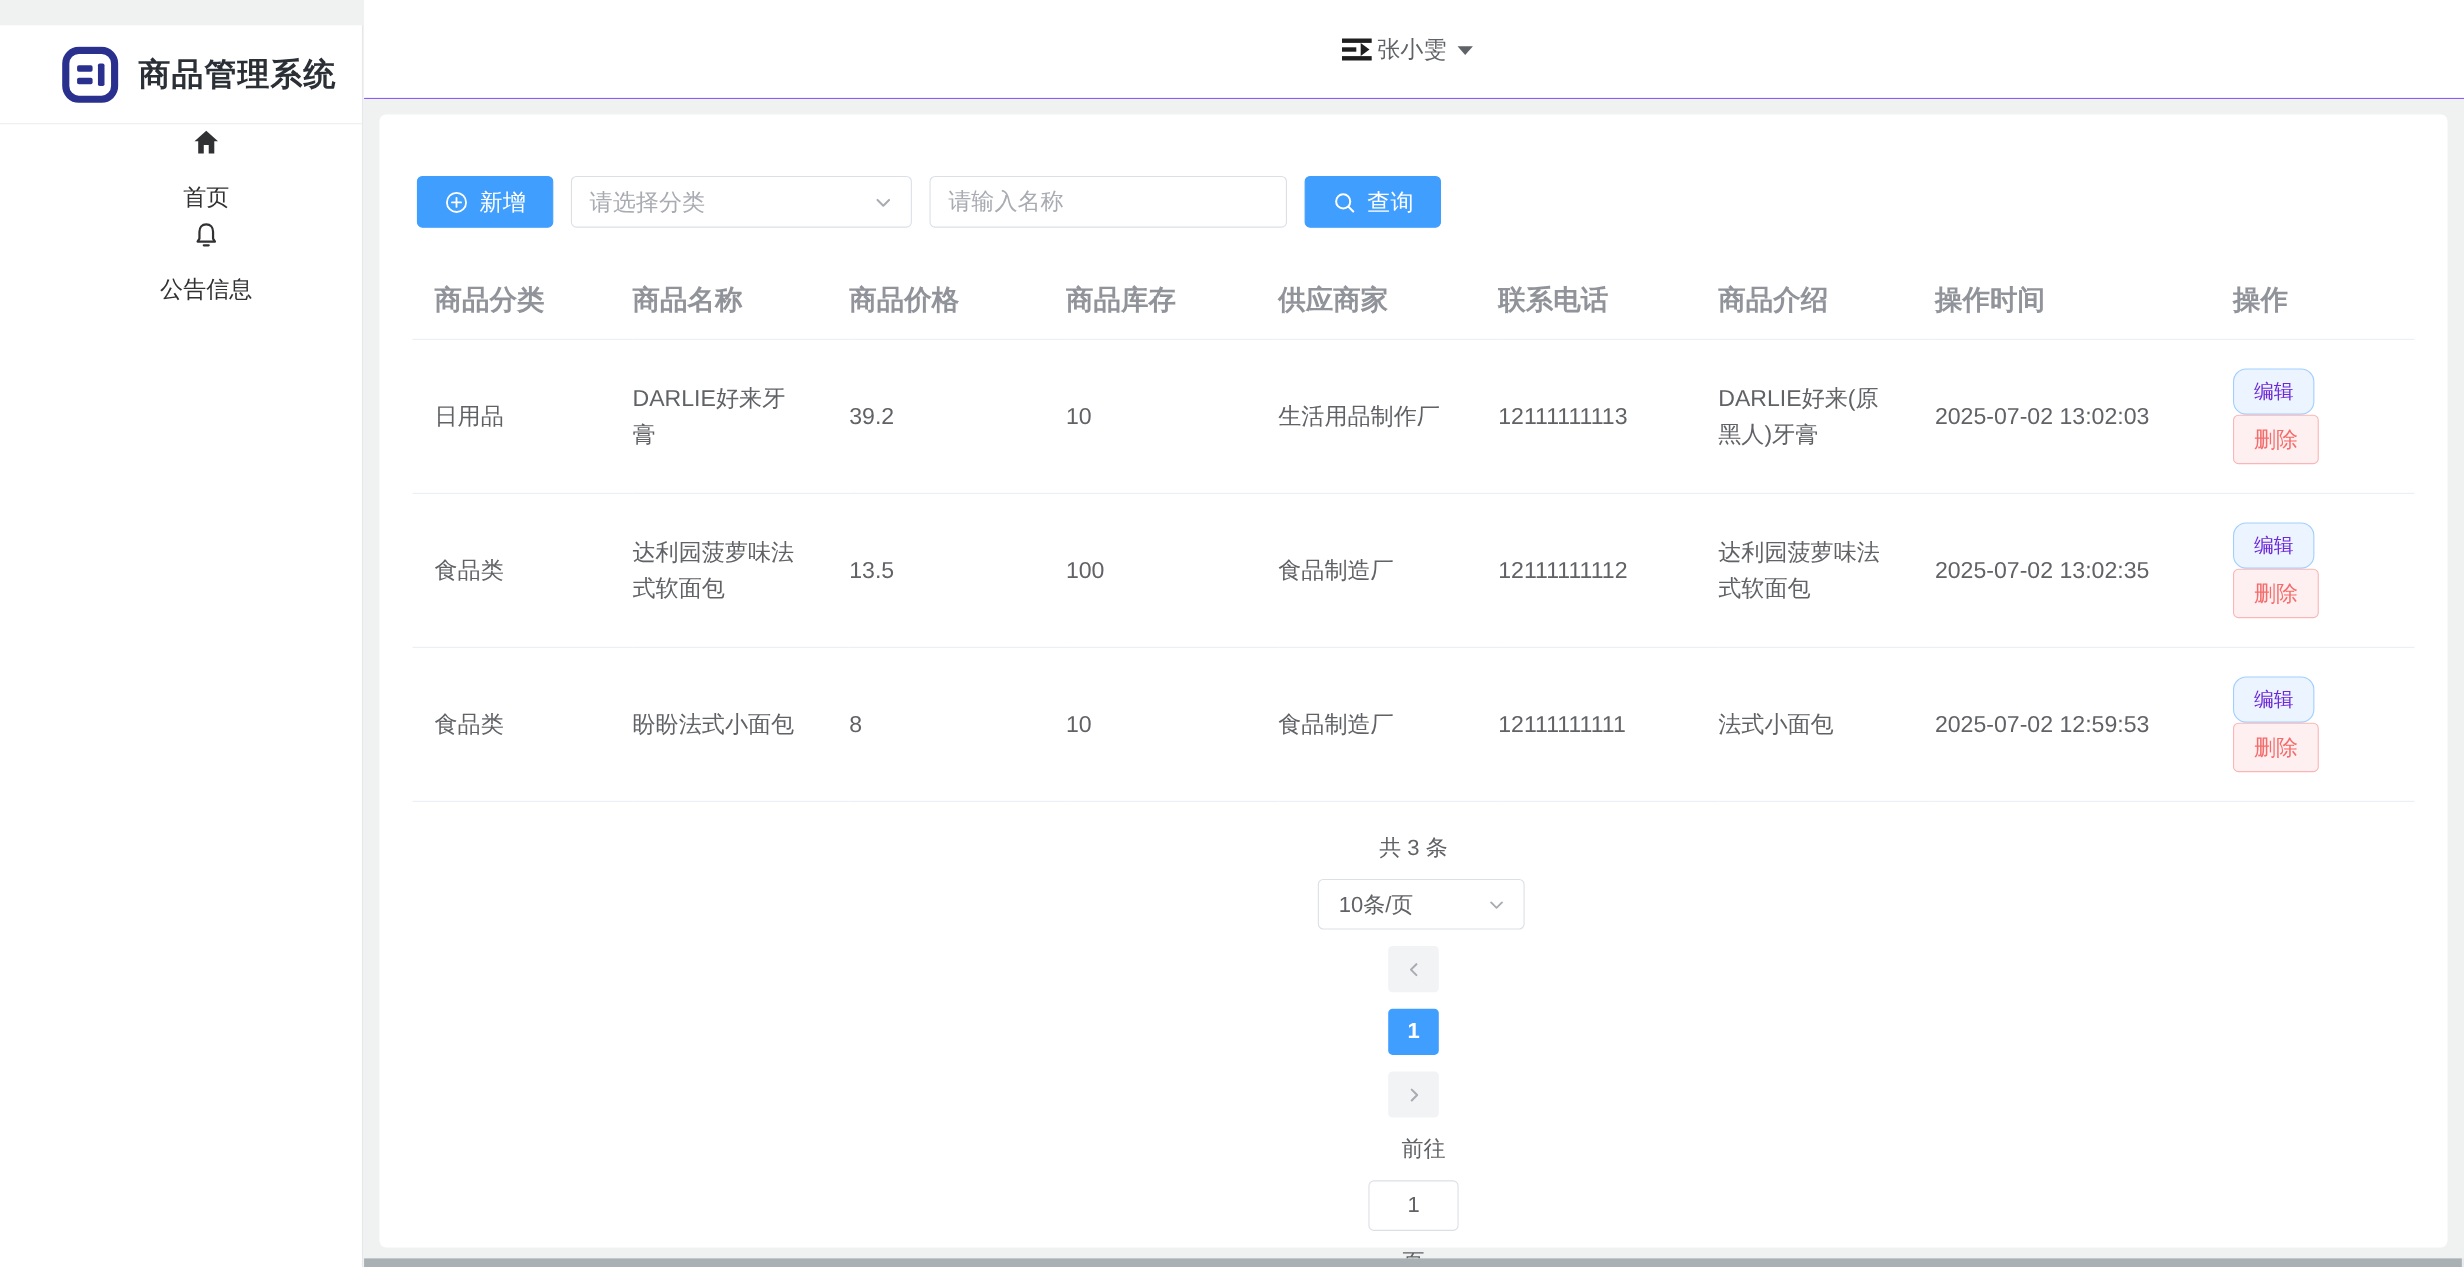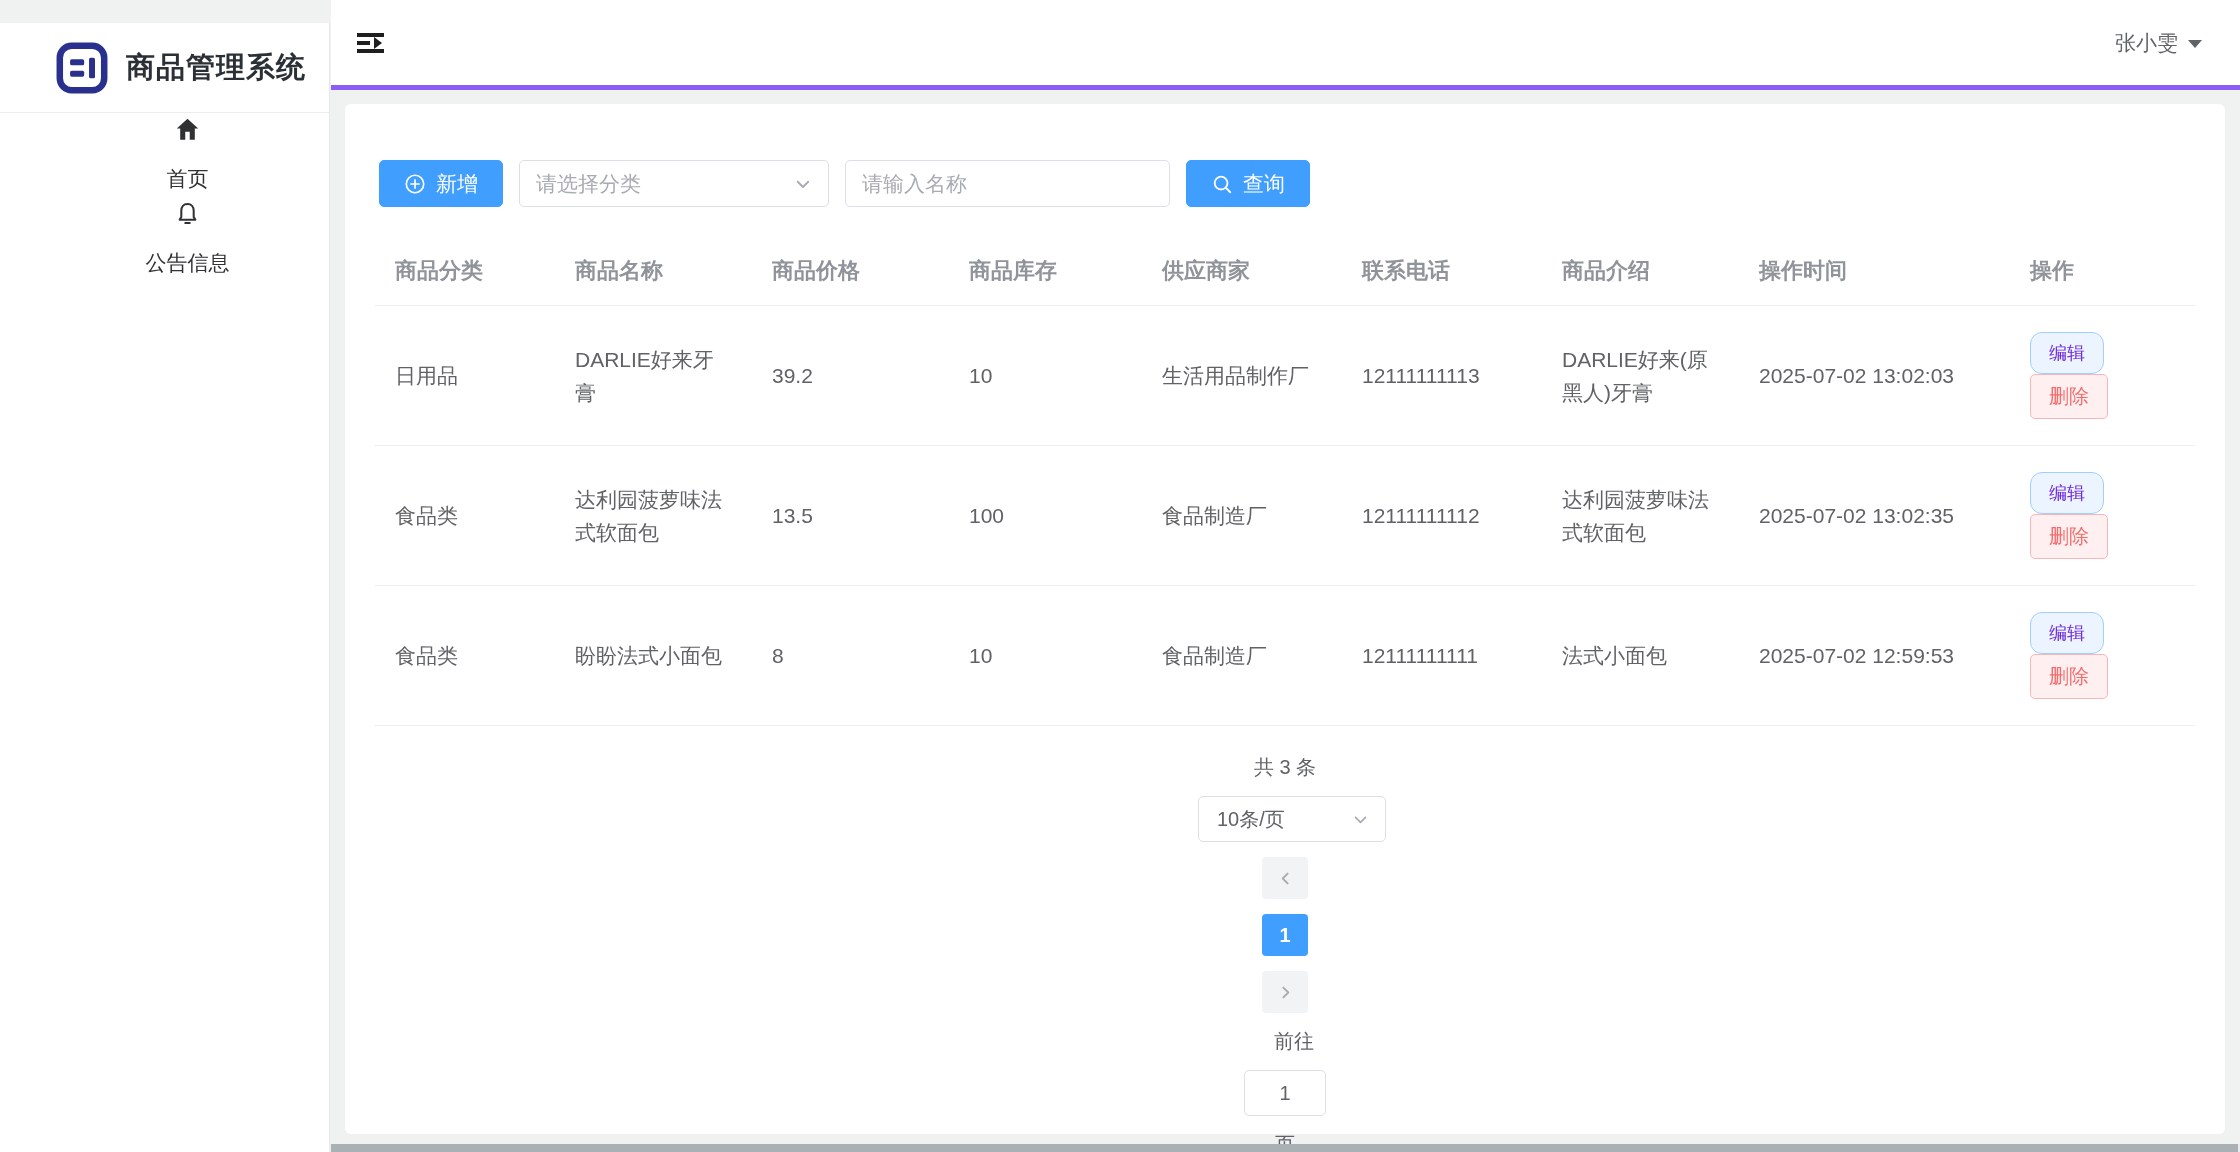--- a/index.html
+++ b/index.html
@@ -26,22 +26,22 @@
   .menu-item {
     height:84px; display:flex; align-items:center; gap:22px;
     padding-left:46px; font-size:21px; color:#303133; cursor:pointer;flex-direction:column;
   }
   .menu-item.active { background:#e9f3fd; color:#409eff; }
   .menu-icon { width:28px; height:28px; display:flex; align-items:center; justify-content:center; }
 
   
   .header {
     position:absolute; left:331px; top:0; right:0; height:90px;
-    background:#fff; border-bottom:5px solid #8b5cf6;
-    display:flex; align-items:center; justify-content:space-between;
+    background:#fff; border-bottom:1px solid #8b5cf6;
+    display:flex; align-items:center; justify-content:center;
     padding:0 38px 0 24px; z-index:1;
   }
   .hamburger { width:34px; height:30px; cursor:pointer; display:flex; align-items:center; }
   .user-box { display:flex; align-items:center; gap:10px; cursor:pointer; }
   .user-name { font-size:21px; color:#5f6266; }
   .caret-down {
     width:0; height:0; border-left:7px solid transparent;
     border-right:7px solid transparent; border-top:8px solid #5f6266; margin-top:3px;
   }
 
@@ -70,21 +70,21 @@
   .placeholder { color:#a8abb2; font-size:21px; }
   .text-input {
     width:325px; height:47px; border:1px solid #dcdfe6; border-radius:5px;
     padding:0 16px; font-size:21px; color:#606266; outline:none; font-family:inherit;
   }
   .text-input::placeholder { color:#a8abb2; }
 
   
   table { width:100%; border-collapse:collapse; table-layout:fixed; }
   th {
-    text-align:left; font-size:22px; font-weight:bold; color:#909399;
+    text-align:left; font-size:25px; font-weight:bold; color:#909399;
     padding:19px 10px 19px 0; border-bottom:1px solid #ebeef5;
   }
   td {
     font-size:21px; color:#606266; padding:26px 10px 26px 0;
     border-bottom:1px solid #ebeef5; line-height:33px; vertical-align:middle;
     word-break:break-all;
   }
   th:first-child, td:first-child { padding-left:20px; }
   .col-cat{width:200px;} .col-name{width:197px;} .col-price{width:197px;}
   .col-stock{width:193px;} .col-supplier{width:200px;} .col-phone{width:200px;}

